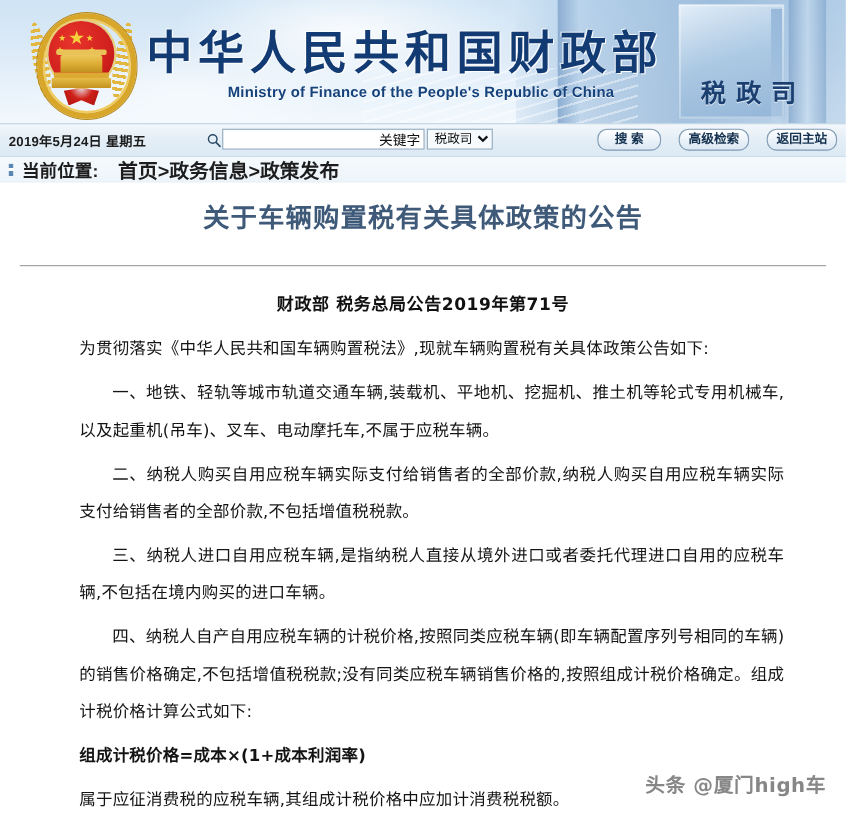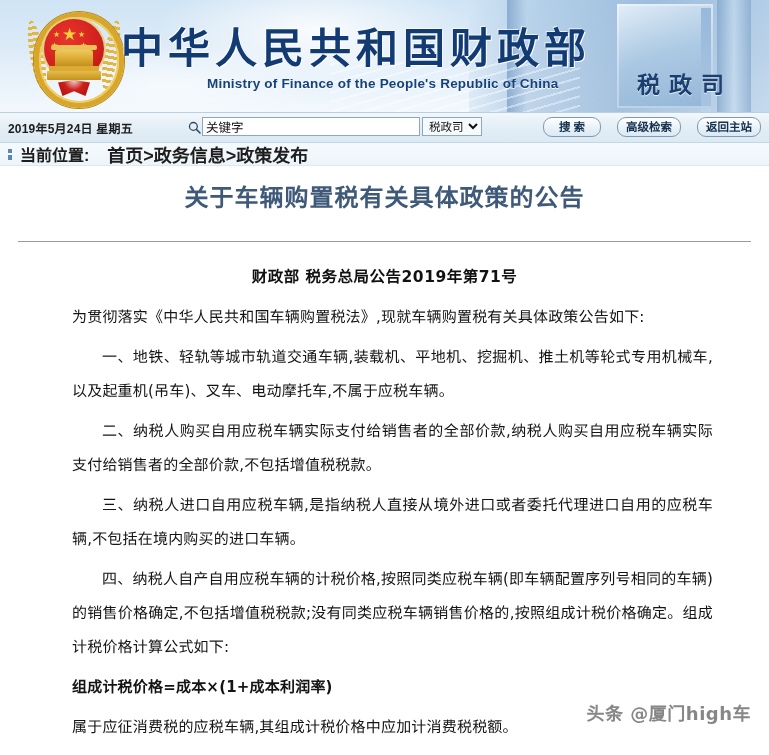--- a/index.html
+++ b/index.html
@@ -114,21 +114,21 @@
   }
   .emblem .wheat-l, .emblem .wheat-r {
     position: absolute; top: 14px; width: 14px; height: 70px;
     background: repeating-linear-gradient(to bottom, #e3b63f 0 3px, rgba(227,182,63,0) 3px 6px);
     border-radius: 50%;
   }
   .emblem .wheat-l { left: 2px; transform: rotate(-10deg); }
   .emblem .wheat-r { right: 2px; transform: rotate(10deg); }
 
   .title-cn {
-    position: absolute; left: 121px; top: 14px;
+    position: absolute; left: 133px; top: 14px;
     font-family: "DejaVu Serif", "Liberation Serif", serif;
     font-weight: 700;
     font-size: 42px;
     letter-spacing: 5px;
     color: #123a73;
     text-shadow: 1px 1px 0 rgba(255,255,255,.95), -1px -1px 0 rgba(255,255,255,.7);
     white-space: nowrap;
   }
   .title-en {
     position: absolute; left: 188px; top: 76px;
@@ -178,30 +178,31 @@
     display: flex;
     align-items: stretch;
     height: 21px;
   }
   .mag-icon {
     width: 16px; height: 21px;
     display: flex; align-items: center; justify-content: center;
   }
   .mag-icon svg { display: block; }
   .search-input {
-    width: 218px;
+    width: 184px;
     height: 19px;
     border: 1px solid #8ea9bf;
     background: #ffffff;
     font-family: "Liberation Sans", "DejaVu Sans", sans-serif;
     font-size: 12.5px;
     color: #111;
     padding: 0 3px;
     box-sizing: border-box;
     outline: none;
+    text-align: right;
   }
   .search-select {
     margin-left: 2px;
     height: 19px;
     width: 60px;
     border: 1px solid #8ea9bf;
     background: #f6fafd;
     font-family: "Liberation Sans", "DejaVu Sans", sans-serif;
     font-size: 11.5px;
     color: #111;

